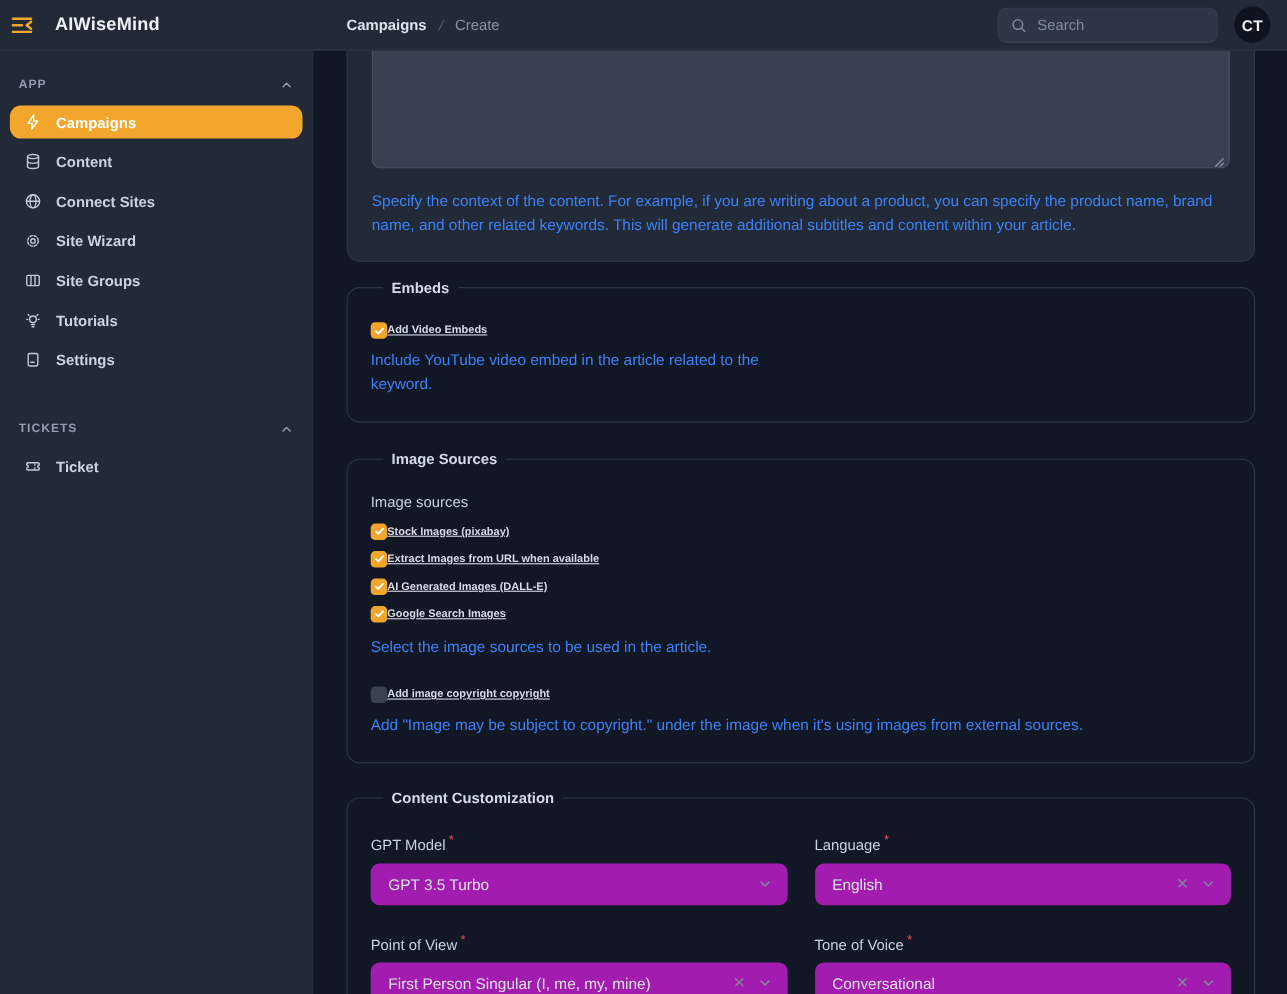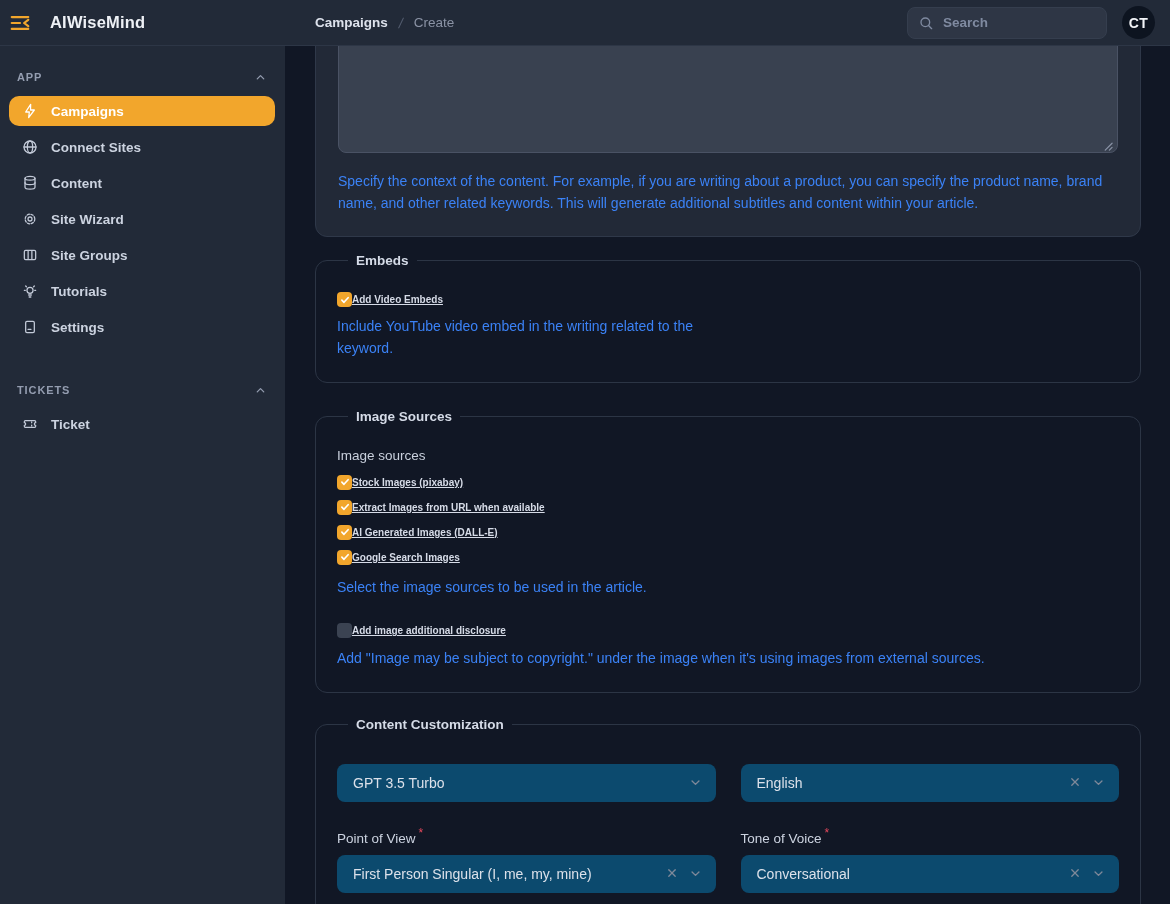--- a/index.html
+++ b/index.html
@@ -26,21 +26,20 @@
   .topbar-right { margin-left:auto; display:flex; align-items:center; padding-right:15px; }
   .searchbox {
     width:200px; height:32px; background:#2e3645; border:1px solid #353e4e;
     border-radius:8px; display:flex; align-items:center; padding:0 10px; margin-right:15px;
   }
   .searchbox svg { color:#7f8aa0; flex:0 0 auto; }
   .searchbox input {
     background:transparent; border:none; outline:none; width:100%;
     margin-left:9px; font-size:13.5px; color:#dfe3ec;
     font-family:"Liberation Sans", sans-serif;
-    font-weight:bold;
   }
   .searchbox input::placeholder { color:#7f8aa0; }
   .avatar {
     width:33px; height:33px; border-radius:50%; background:#0d1420;
     color:#f2f4f8; font-size:14px; font-weight:700; letter-spacing:.4px;
     display:flex; align-items:center; justify-content:center; cursor:pointer;
   }
 
   
   .sidebar {
@@ -114,21 +113,21 @@
   .src-list .cb-row:last-child { margin-bottom:0; }
   .imgsrc .helper.select-note { margin-top:12px; }
   .copyright-row { margin-top:25px; }
   .imgsrc .helper.copyright-note { margin-top:10px; }
 
   .form-row { margin-top:13px; }
   .form-row + .form-row { margin-top:24px; }
   .field .label { font-size:13.5px; color:#ccd3e0; font-weight:500; }
   .req { color:#e4485c; font-size:12px; margin-left:3px; }
   .select {
-    margin-top:9px; height:38px; background:#0c4a6e; border-radius:8px;
+    margin-top:9px; height:38px; background:#a21caf; border-radius:8px;
     display:flex; align-items:center; padding:0 68px 0 16px;
     position:relative; cursor:pointer;
   }
   .sel-value { font-size:14px; color:#dce1ea; white-space:nowrap; overflow:hidden; }
   .sel-ic { position:absolute; top:11px; color:#7e8899; }
   .sel-ic.x { right:37px; }
   .sel-ic.chev { right:13px; }
 </style>
 </head>
 <body>
@@ -179,37 +178,37 @@
       <svg width="16" height="16" viewBox="0 0 24 24" fill="none" stroke="currentColor" stroke-width="1.9" stroke-linejoin="round">
           <path d="M13 2 L5.5 13.5 L11 13.5 L10 22 L18.5 10.5 L12.8 10.5 Z"></path>
         </svg>
     </span>
     <span class="nav-label">Campaigns</span>
   </div>
 
   <div class="nav-item">
     <span class="ico">
       <svg width="16" height="16" viewBox="0 0 24 24" fill="none" stroke="currentColor" stroke-width="1.9" stroke-linecap="round">
+          <ellipse cx="12" cy="5" rx="7.5" ry="2.8"></ellipse>
+          <path d="M4.5 5 v6.5 c0 1.55 3.35 2.8 7.5 2.8 s7.5 -1.25 7.5 -2.8 V5"></path>
+          <path d="M4.5 11.5 v7 c0 1.55 3.35 2.8 7.5 2.8 s7.5 -1.25 7.5 -2.8 v-7"></path>
+        </svg>
+    </span>
+    <span class="nav-label">Content</span>
+  </div>
+
+  <div class="nav-item">
+    <span class="ico">
+      <svg width="16" height="16" viewBox="0 0 24 24" fill="none" stroke="currentColor" stroke-width="1.9" stroke-linecap="round">
           <circle cx="12" cy="12" r="9"></circle>
           <ellipse cx="12" cy="12" rx="4" ry="9"></ellipse>
           <line x1="3" y1="12" x2="21" y2="12"></line>
         </svg>
     </span>
     <span class="nav-label">Connect Sites</span>
-  </div>
-
-  <div class="nav-item">
-    <span class="ico">
-      <svg width="16" height="16" viewBox="0 0 24 24" fill="none" stroke="currentColor" stroke-width="1.9" stroke-linecap="round">
-          <ellipse cx="12" cy="5" rx="7.5" ry="2.8"></ellipse>
-          <path d="M4.5 5 v6.5 c0 1.55 3.35 2.8 7.5 2.8 s7.5 -1.25 7.5 -2.8 V5"></path>
-          <path d="M4.5 11.5 v7 c0 1.55 3.35 2.8 7.5 2.8 s7.5 -1.25 7.5 -2.8 v-7"></path>
-        </svg>
-    </span>
-    <span class="nav-label">Content</span>
   </div>
 
   <div class="nav-item">
     <span class="ico">
       <svg width="16" height="16" viewBox="0 0 24 24" fill="none" stroke="currentColor" stroke-width="1.9" stroke-linecap="round">
           <circle cx="12" cy="12" r="7.2" stroke-dasharray="3.4 2.35"></circle>
           <circle cx="12" cy="12" r="3"></circle>
         </svg>
     </span>
     <span class="nav-label">Site Wizard</span>
@@ -292,21 +291,21 @@
     <div class="grid2">
       <div>
         <label class="cb-row">
           <span class="cb checked">
             <svg width="10" height="10" viewBox="0 0 24 24" fill="none" stroke="currentColor" stroke-width="4" stroke-linecap="round" stroke-linejoin="round">
                 <polyline points="4.5 12.5 9.5 17.5 19.5 6.5"></polyline>
               </svg>
           </span>
           <span class="cb-label">Add Video Embeds</span>
         </label>
-        <p class="helper">Include YouTube video embed in the writing related to the keyword.</p>
+        <p class="helper">Include YouTube video embed in the article related to the keyword.</p>
       </div>
     </div>
   </fieldset>
 
   <fieldset class="imgsrc">
     <legend>Image Sources</legend>
     <div class="group-label">Image sources</div>
     <div class="src-list">
       <label class="cb-row">
         <span class="cb checked">
@@ -338,40 +337,46 @@
               <polyline points="4.5 12.5 9.5 17.5 19.5 6.5"></polyline>
             </svg>
         </span>
         <span class="cb-label">Google Search Images</span>
       </label>
     </div>
     <p class="helper select-note">Select the image sources to be used in the article.</p>
 
     <label class="cb-row copyright-row">
       <span class="cb unchecked"></span>
-      <span class="cb-label">Add image additional disclosure</span>
+      <span class="cb-label">Add image copyright copyright</span>
     </label>
     <p class="helper copyright-note">Add "Image may be subject to copyright." under the image when it's using images from external sources.</p>
   </fieldset>
 
   <fieldset class="customization">
     <legend>Content Customization</legend>
 
     <div class="grid2 form-row">
       <div class="field">
+        <div class="label">
+          <span>GPT Model</span><sup class="req">*</sup>
+        </div>
         <div class="select">
           <span class="sel-value">GPT 3.5 Turbo</span>
           <span class="sel-ic chev">
             <svg width="15" height="15" viewBox="0 0 24 24" fill="none" stroke="currentColor" stroke-width="2.2" stroke-linecap="round" stroke-linejoin="round">
                 <path d="M6.5 9.5 L12 15 L17.5 9.5"></path>
               </svg>
           </span>
         </div>
       </div>
       <div class="field">
+        <div class="label">
+          <span>Language</span><sup class="req">*</sup>
+        </div>
         <div class="select">
           <span class="sel-value">English</span>
           <span class="sel-ic x">
             <svg width="14" height="14" viewBox="0 0 24 24" fill="none" stroke="currentColor" stroke-width="2.2" stroke-linecap="round">
                 <line x1="6.5" y1="6.5" x2="17.5" y2="17.5"></line>
                 <line x1="17.5" y1="6.5" x2="6.5" y2="17.5"></line>
               </svg>
           </span>
           <span class="sel-ic chev">
             <svg width="15" height="15" viewBox="0 0 24 24" fill="none" stroke="currentColor" stroke-width="2.2" stroke-linecap="round" stroke-linejoin="round">

